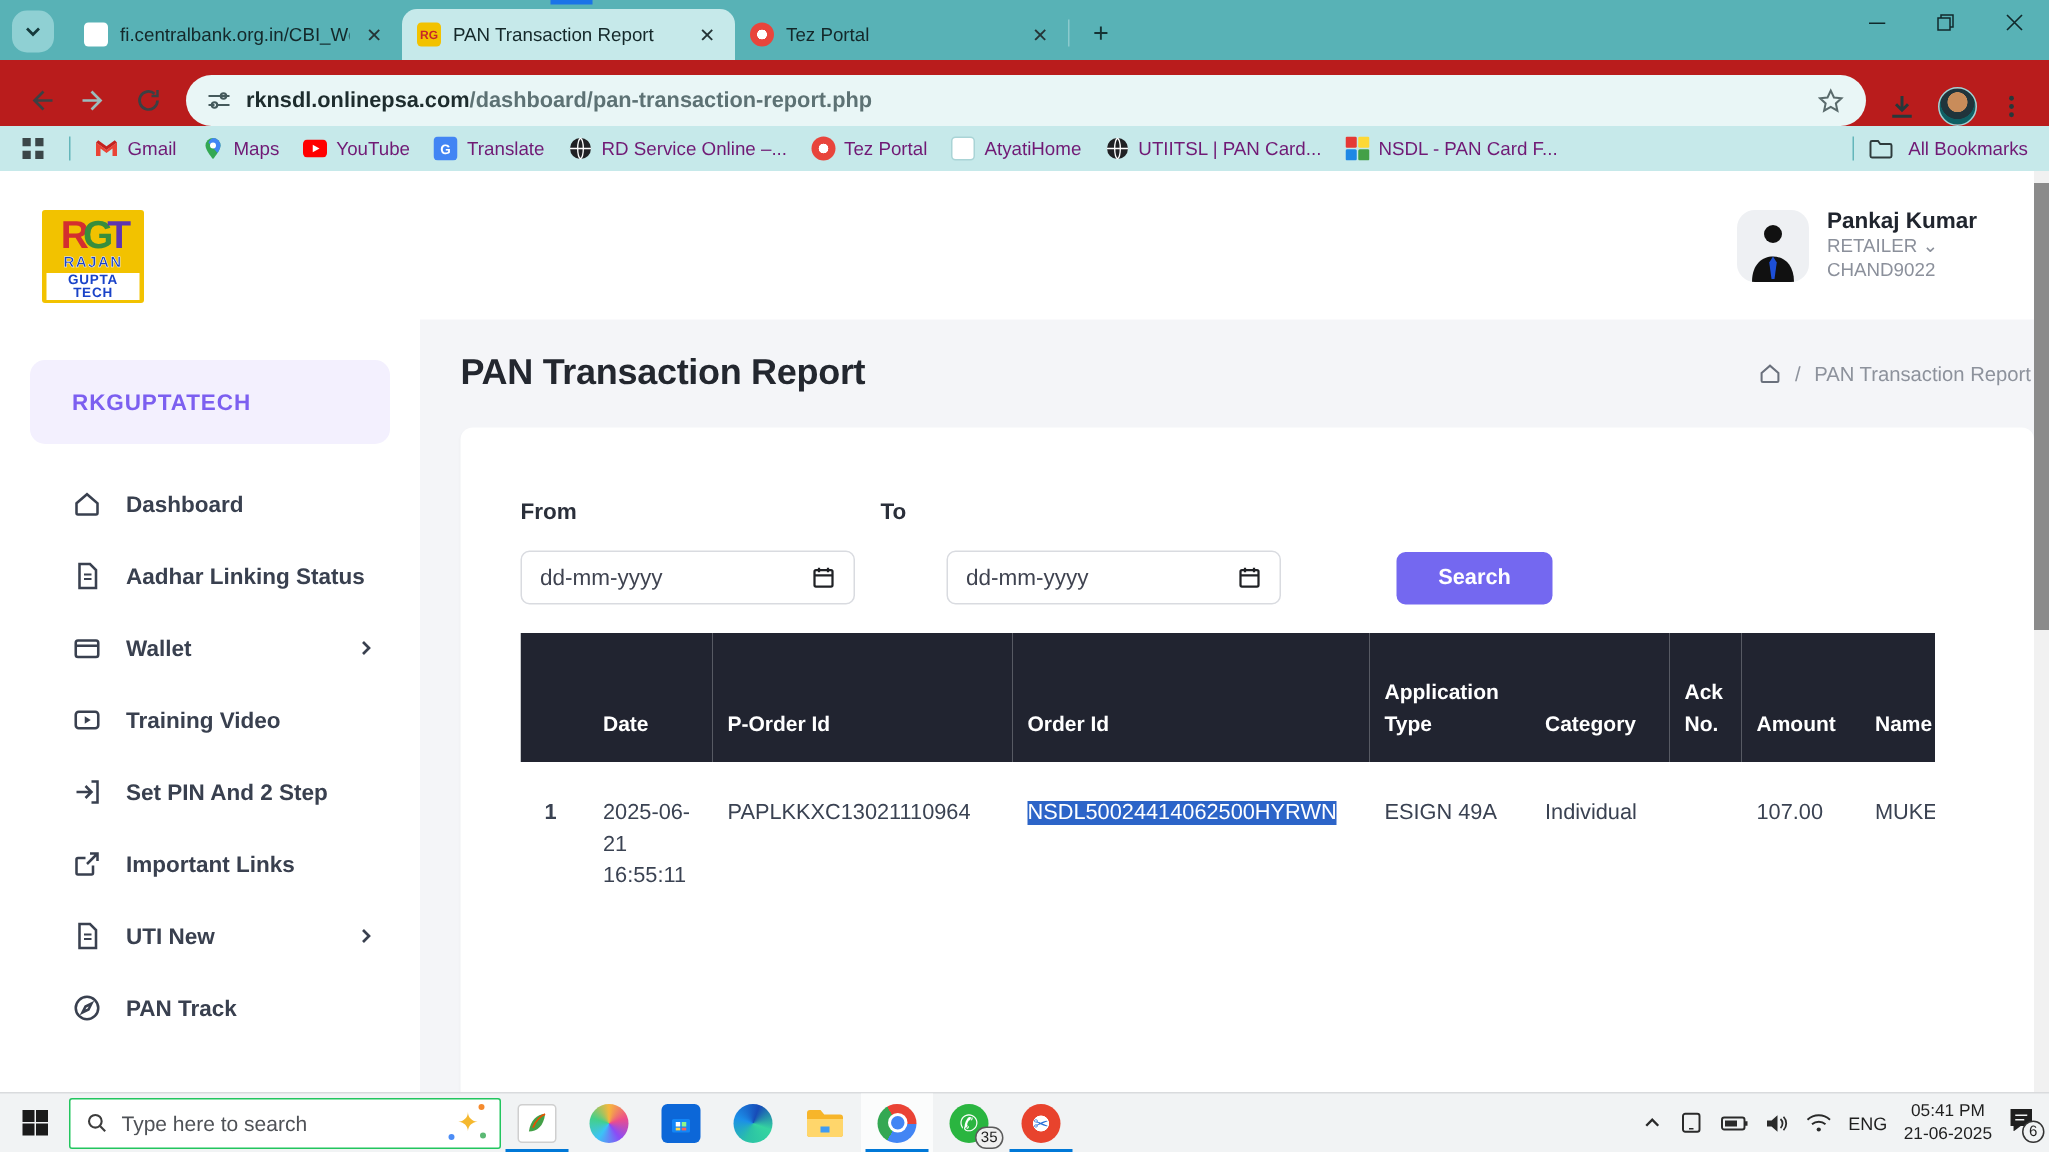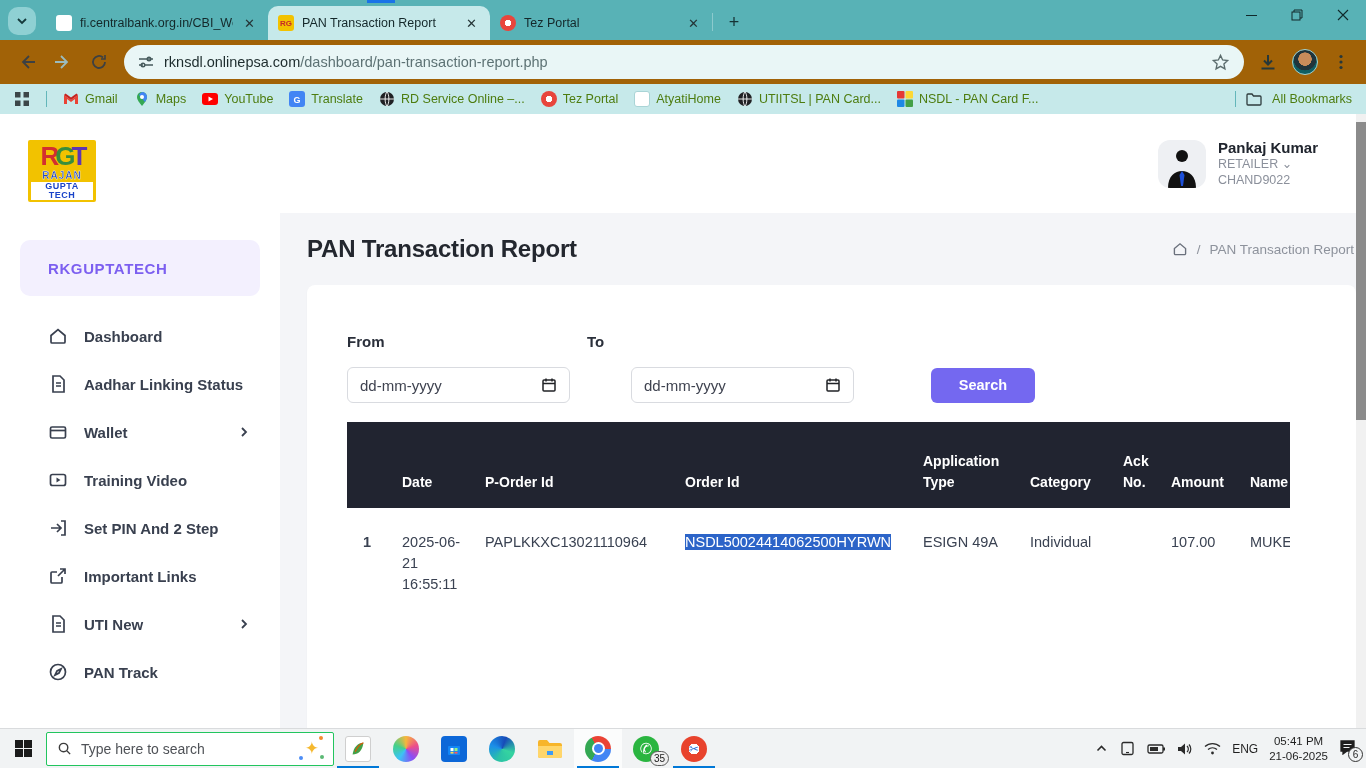--- a/index.html
+++ b/index.html
@@ -16,29 +16,29 @@
   .tab-divider { width:1px; height:18px; background:#8ccacd; margin-bottom:9px; }
   .newtab { width:26px; height:26px; margin:0 0 5px 8px; display:flex; align-items:center; justify-content:center; color:#153234; font-size:18px; }
   .media-strip { position:absolute; left:367px; top:0; width:28px; height:3px; background:#1a73e8; }
   .win-controls { position:absolute; right:0; top:0; height:30px; display:flex; }
   .win-btn { width:46px; height:30px; display:flex; align-items:center; justify-content:center; color:#102a2c; font-size:13px; }
   .favicon { width:16px; height:16px; flex-shrink:0; border-radius:3px; display:flex; align-items:center; justify-content:center; }
   .fav-blank { background:#fff; }
   .fav-rg { background:#f2c200; color:#c62828; font-weight:bold; font-size:8px; }
   .fav-tez { border-radius:50%; background:radial-gradient(circle at 50% 50%, #fff 0 28%, #e8453c 30%); }
 
-  .toolbar { height:44px; background:#a16207; display:flex; align-items:center; padding:0 10px; gap:2px; }
+  .toolbar { height:44px; background:#b91c1c; display:flex; align-items:flex-end; padding:0 10px; gap:2px;font-weight:bold; }
   .nav-btn { width:34px; height:34px; border-radius:50%; display:flex; align-items:center; justify-content:center; }
   .url-pill { flex:1; height:34px; margin:0 6px; background:#e9f6f6; border-radius:17px; display:flex; align-items:center; padding:0 14px; gap:10px; min-width:0; }
   .url-text { flex:1; font-size:14.5px; color:#1d2c2d; white-space:nowrap; overflow:hidden; }
   .url-text .path { color:#5d7274; }
   .toolbar-right { display:flex; align-items:center; gap:14px; padding:0 6px; }
   .avatar-mini { width:26px; height:26px; border-radius:50%; background:radial-gradient(circle at 50% 38%, #c98c5a 0 34%, #20343b 36% 58%, #0f5f63 60%); border:1px solid #9fd3d5; }
 
-  .bookmarks { height:30px; background:#c6e9ea; display:flex; align-items:center; padding:0 14px; gap:16px; font-size:12.5px; color:#4d7c0f; }
+  .bookmarks { height:30px; background:#c6e9ea; display:flex; align-items:center; padding:0 14px; gap:16px; font-size:12.5px; color:#701a75; }
   .bm { display:flex; align-items:center; gap:6px; white-space:nowrap; }
   .bm-sep { width:1px; height:16px; background:#63b6ba; }
   .bm-right { margin-left:auto; display:flex; align-items:center; gap:10px; }
   .ic16 { width:16px; height:16px; flex-shrink:0; }
 
   
   .page { position:relative; height:614px; display:flex; background:#f4f5f8; }
   .page-scrollbar { position:absolute; right:0; top:0; width:10px; height:614px; background:#f1f1f1; }
   .page-scrollbar .thumb { position:absolute; top:8px; left:0; width:10px; height:298px; background:#8b8b8b; }
 

